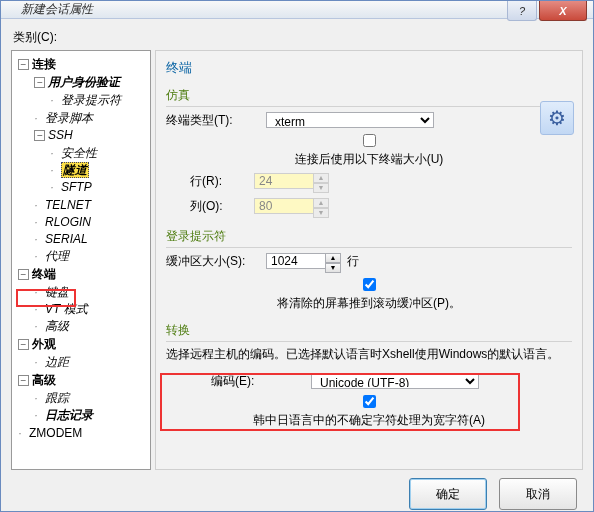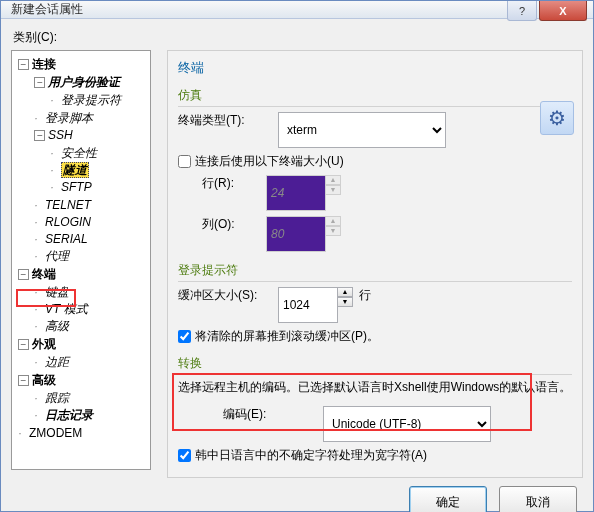--- a/index.html
+++ b/index.html
@@ -19,22 +19,23 @@
     border: 1px solid #6a8bbf;
     display: flex;
     flex-direction: column;
   }
   .titlebar {
     height: 30px;
     background: linear-gradient(to bottom, #f8f8f8, #dfe7f0);
     border-bottom: 1px solid #b8c6de;
     display: flex;
     align-items: center;
-    padding-left: 10px;
+    padding-left: 20px;
     position: relative;
+    font-style: italic;
   }
   .titlebar-title { color: #2a2a2a; }
   .titlebar-btns {
     position: absolute; right: 0; top: 0; display: flex; height: 20px;
   }
   .tbtn {
     width: 30px; height: 20px;
     display: flex; align-items: center; justify-content: center;
     font-size: 11px; color: #333;
     border: 1px solid #a9b8d4; border-top: none;
@@ -46,21 +47,21 @@
     background: linear-gradient(#e48b82,#c94a3b);
     border-color: #8a3a2f;
     color: #fff; font-weight: bold;
     margin-right: 6px;
   }
   .body {
     flex: 1; display: flex; flex-direction: column; padding: 8px 10px 10px 10px;
   }
   .category-label { margin: 2px 0 4px 2px; }
   .main {
-    flex: 1; display: flex; gap: 16px;
+    flex: 1; display: flex; gap: 4px;
   }
   .tree-wrap {
     width: 140px; height: 420px;
     border: 1px solid #9a9a9a;
     background: #fff;
     padding: 4px 2px;
     overflow: auto;
     position: relative;
   }
   .tree { list-style: none; margin: 0; padding: 0 0 0 4px; }
@@ -85,34 +86,34 @@
     color: #0a64a4; font-size: 13px; margin-bottom: 6px;
   }
   .group-title {
     color: #4d7c0f; margin-top: 10px; margin-bottom: 4px;
     border-bottom: 1px solid #d2d2d2; padding-bottom: 2px;
   }
   .row { display: flex; align-items: flex-start; margin: 5px 0; }
   .lbl { width: 100px; }
   .lbl-ind { width: 88px; padding-left: 24px; }
   .combo, .numbox {
-    height: 36px; border: 1px solid #abadb3; background: #fff;
+    height: 16px; border: 1px solid #abadb3; background: #fff;
     font-size: 12px; padding: 1px 4px;
   }
   .combo { width: 168px; }
-  .combo[disabled], .numbox[disabled] { background: #4c1d95; color: #888; border-color: #cfcfcf; font-style: italic; }
+  .combo[disabled], .numbox[disabled] { background: #fef9c3; color: #888; border-color: #cfcfcf; }
   .numbox { width: 60px; }
   .spin { display:inline-flex; flex-direction: column; margin-left: -1px;}
   .spin button {
     width: 16px; height: 10px; font-size: 7px; line-height: 6px;
     border: 1px solid #abadb3; background: linear-gradient(#fafafa,#e2e2e2);
     padding: 0;
   }
   .spin button[disabled] { background:#ececec; color:#aaa; border-color:#cfcfcf;}
-  .chk { display: flex; align-items: center; gap: 4px; }
+  .chk { display: flex; align-items: center; gap: 4px; flex-direction: column; }
   .chk input { margin:0; }
   .gearblock {
     width: 34px; height: 34px; position: absolute; right: 8px; top: 50px;
     background: linear-gradient(#e0ecfb,#c2d8f4);
     border: 1px solid #a5bfe4; border-radius: 3px;
     display:flex;align-items:center;justify-content:center;
     color:#3a5f9f;font-size:20px;
   }
   .hl-red-big {
     position: absolute; border: 2px solid #e33; pointer-events: none;

